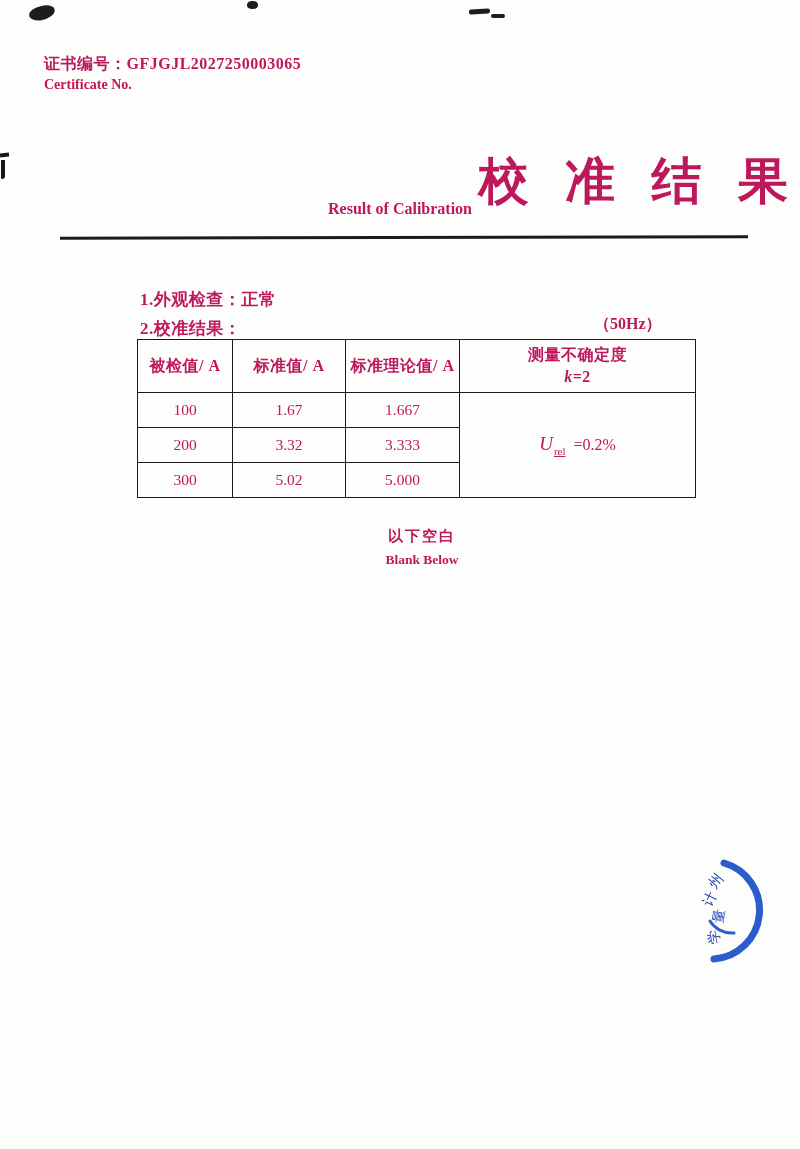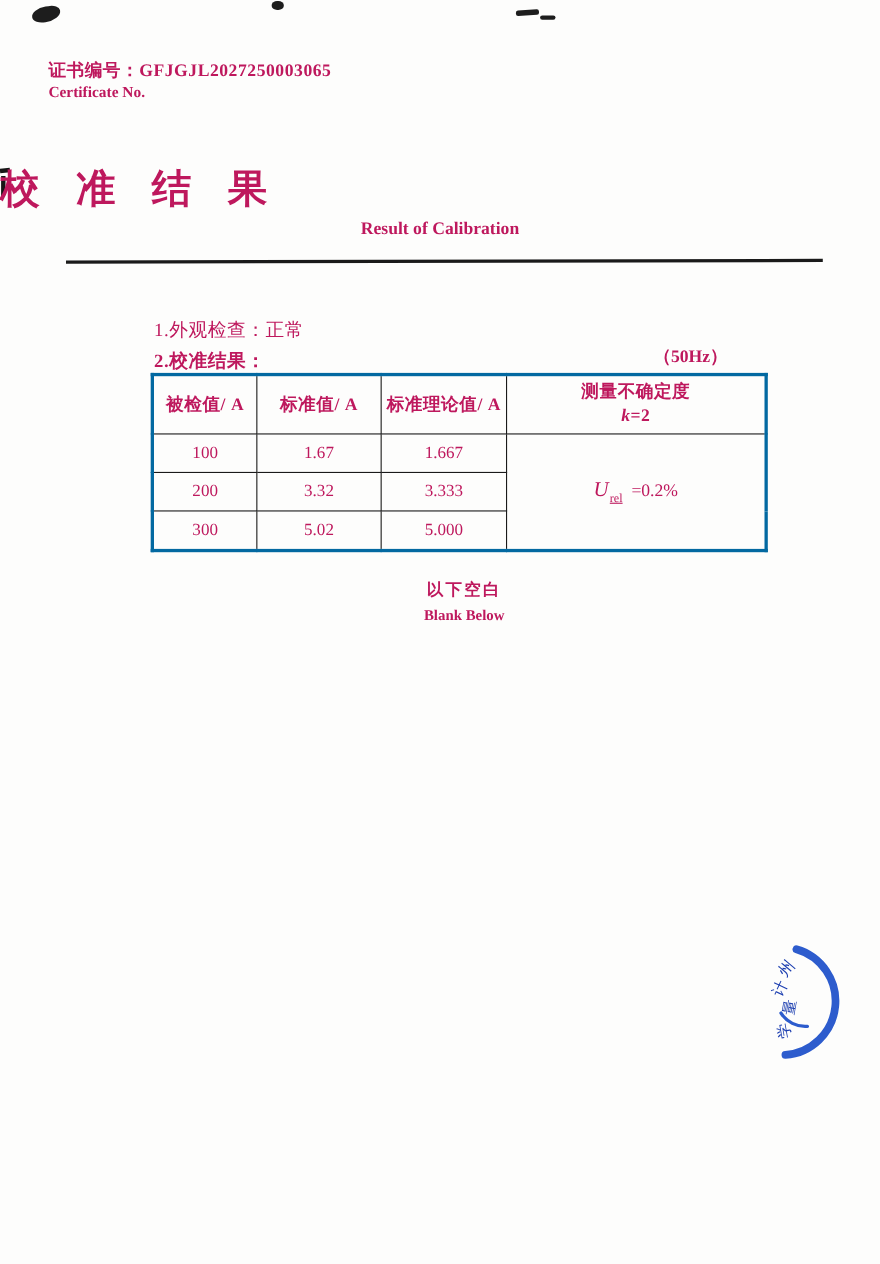--- a/index.html
+++ b/index.html
@@ -21,47 +21,47 @@
   .cert-en { font-size: 14px; font-weight: 700; margin-top: 2px; }
 
   .page-block { left: 620px; top: 56px; text-align: left; }
   .page-cn { font-size: 15px; font-weight: 700; letter-spacing: 2px; white-space: nowrap; }
   .page-en { font-size: 14px; font-weight: 700; margin-top: 3px; margin-left: 16px; word-spacing: 4px; white-space: nowrap; }
   .page-period { margin-left: 14px; }
 
   
   .title-cn {
     left: 0; right: 0; top: 148px;
-    text-align: left;
-    font-size: 36px; font-weight: 700;
+    text-align: right;
+    font-size: 50px; font-weight: 700;
     letter-spacing: 12px;
     white-space: nowrap;
   }
   .title-en {
     left: 0; right: 0; top: 200px;
     text-align: center;
     font-size: 16px; font-weight: 700;
   }
   .rule {
     left: 60px; top: 236px; width: 688px; height: 3px;
     background: #1a1a1a;
     transform: rotate(-0.12deg);
   }
 
   
-  .line1 { left: 140px; top: 288px; font-size: 17px; font-weight: 400; letter-spacing: 0.5px; }
+  .line1 { left: 140px; top: 288px; font-size: 17px; font-weight: 700; letter-spacing: 0.5px; }
   .line2 { left: 140px; top: 317px; font-size: 17px; font-weight: 600; letter-spacing: 0.5px; }
   .freq  { left: 594px; top: 314px; font-size: 16px; font-weight: 600; }
 
   
   .result-table {
     position: absolute;
     left: 137px; top: 339px;
     border-collapse: collapse;
-    border: 3px solid #0369a1;
+    border: 1px solid #0369a1;
     table-layout: fixed;
   }
   .result-table td {
     border: 1.8px solid #1a1a1a;
     text-align: center;
     vertical-align: middle;
     padding: 0;
   }
   .th-cell { height: 52px; font-size: 16px; font-weight: 600; letter-spacing: 0.5px; }
   .data-cell { height: 34px; font-size: 15.5px; font-family: "Liberation Serif", serif; }

